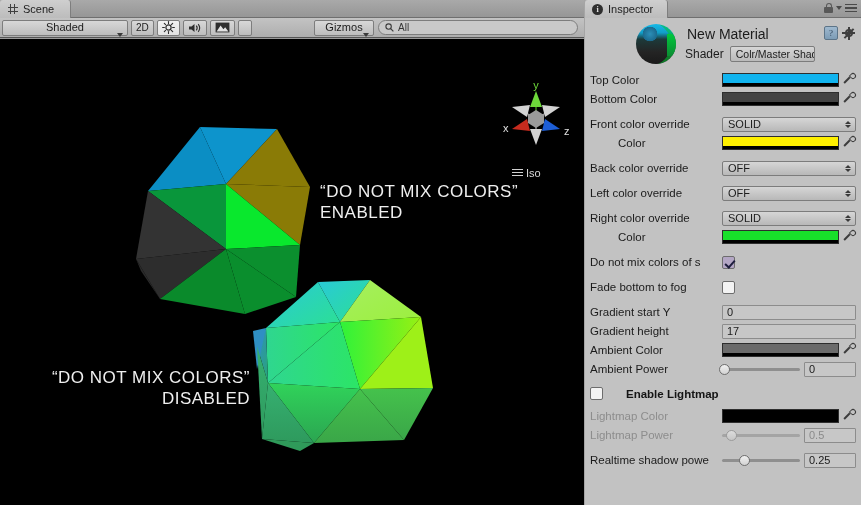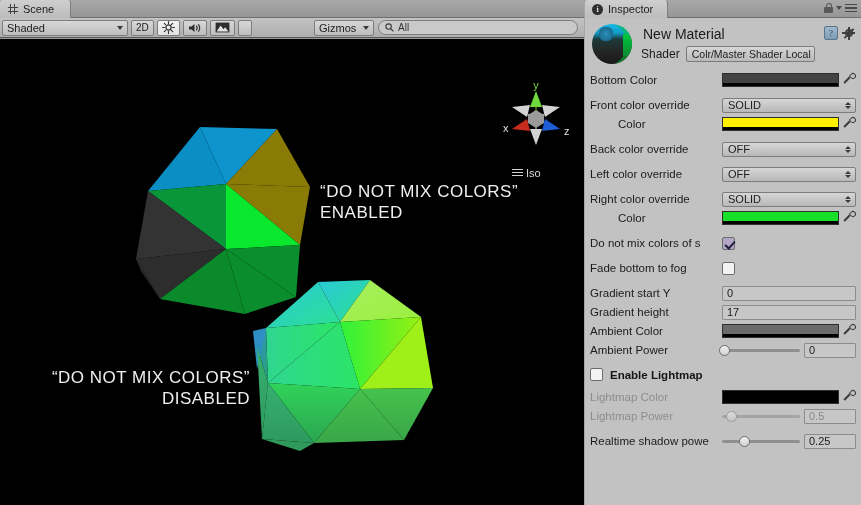--- a/index.html
+++ b/index.html
@@ -50,20 +50,21 @@
     background: linear-gradient(#c3c3c3, #aeaeae);
     border-bottom: 1px solid #555;
     display: flex; align-items: center; padding: 0 2px;
   }
   .tb-dd {
     height: 16px; display: flex; align-items: center;
     background: linear-gradient(#d8d8d8, #bdbdbd);
     border: 1px solid #7d7d7d; border-radius: 2px;
     padding: 0 4px; color: #1c1c1c; font-size: 11px;
     position: relative;
+    flex-direction: column;
   }
   .tb-dd .arrowdn {
     margin-left: auto; width: 0; height: 0;
     border-left: 3px solid transparent; border-right: 3px solid transparent;
     border-top: 4px solid #3a3a3a;
   }
   .tb-btn {
     height: 16px; min-width: 22px;
     display: flex; align-items: center; justify-content: center;
     background: linear-gradient(#d8d8d8, #bdbdbd);
@@ -140,20 +141,21 @@
     border: 1.5px solid #585858; border-bottom: none; border-radius: 3px 3px 0 0; }
   .menuicon { display: inline-block; width: 12px; height: 9px; position: relative; }
   .menuicon i { position: absolute; left: 0; width: 12px; height: 1.5px; background: #4a4a4a; }
   .tinyarrow { width: 0; height: 0; border-left: 3px solid transparent;
     border-right: 3px solid transparent; border-top: 4px solid #4a4a4a; }
 
   .mat-header {
     display: flex; align-items: flex-start; gap: 9px;
     padding: 6px 6px 4px 7px;
     background: #c2c2c2;
+    margin-left: 44px;
   }
   .mat-preview {
     width: 40px; height: 40px; border-radius: 50%;
     background:
       radial-gradient(circle at 35% 25%, #2c8fb8 0%, #1b6a8e 18%, transparent 19%),
       linear-gradient(180deg, #16b9e8 0%, #119ec8 22%, #1d3a3a 38%, #242424 70%, #1a1a1a 100%);
     position: relative; overflow: hidden; flex: 0 0 40px;
     box-shadow: inset -7px 0 0 -2px rgba(0,200,50,.55);
   }
   .mat-preview:after {
@@ -255,21 +257,21 @@
   .slider { flex: 1; position: relative; height: 14px; display: flex; align-items: center; }
   .slider .track { position: absolute; left: 0; right: 0; height: 3px;
     background: #8f8f8f; border-radius: 2px; }
   .slider .knob {
     position: absolute; width: 11px; height: 11px; border-radius: 50%;
     background: linear-gradient(#f0f0f0,#d2d2d2); border: 1px solid #6e6e6e;
   }
   .slider.dim .track { background: #a4a4a4; }
   .slider.dim .knob { background: linear-gradient(#dcdcdc,#c6c6c6); border-color: #9b9b9b; }
 
-  .bold-row { display: flex; align-items: center; gap: 7px; margin-top: 9px; margin-bottom: 3px; }
+  .bold-row { display: flex; align-items: center; gap: 23px; margin-top: 9px; margin-bottom: 3px; }
   .bold-row .t { font-size: 11.5px; font-weight: bold; color: #151515; }
 </style>
 </head>
 <body>
 
 <div id="app">
 
   <div id="scene-panel">
 
     <div class="tabstrip">
@@ -493,20 +495,33 @@
           <span class="s1"></span>
             <span class="s2"></span>
             <span class="s3"></span>
             <span class="g"></span>
         </span>
       </div>
     </div>
 
     <div class="props" id="property-list">
         <div class="prow">
+          <div class="plabel">Top Color</div>
+          <div class="pfield">
+            <div class="colorswatch">
+              <div class="main" style="background:#11b4ef"></div>
+              <div class="alpha"></div>
+            </div>
+            <span class="eyedropper">
+              <span class="stick"></span>
+              <span class="bulb"></span>
+            </span>
+          </div>
+        </div>
+        <div class="prow">
           <div class="plabel">Bottom Color</div>
           <div class="pfield">
             <div class="colorswatch">
               <div class="main" style="background:#434343"></div>
               <div class="alpha"></div>
             </div>
             <span class="eyedropper">
               <span class="stick"></span>
               <span class="bulb"></span>
             </span>

